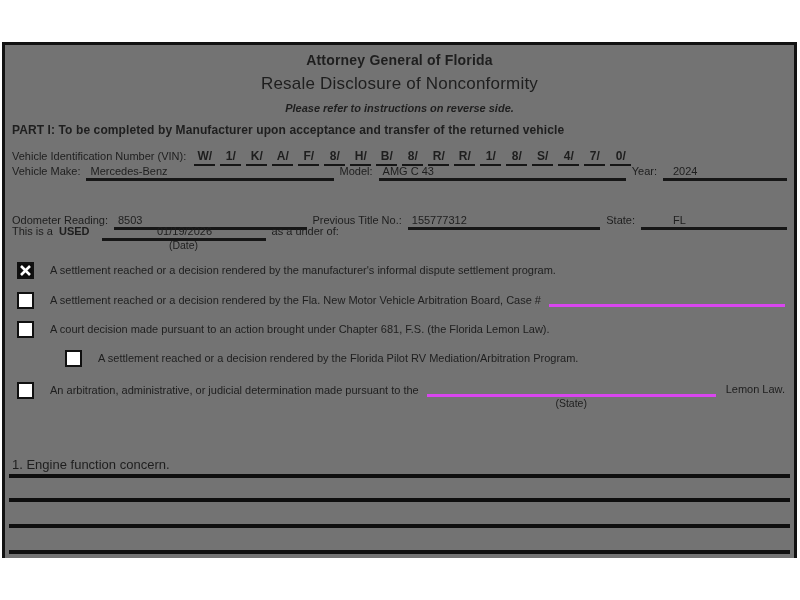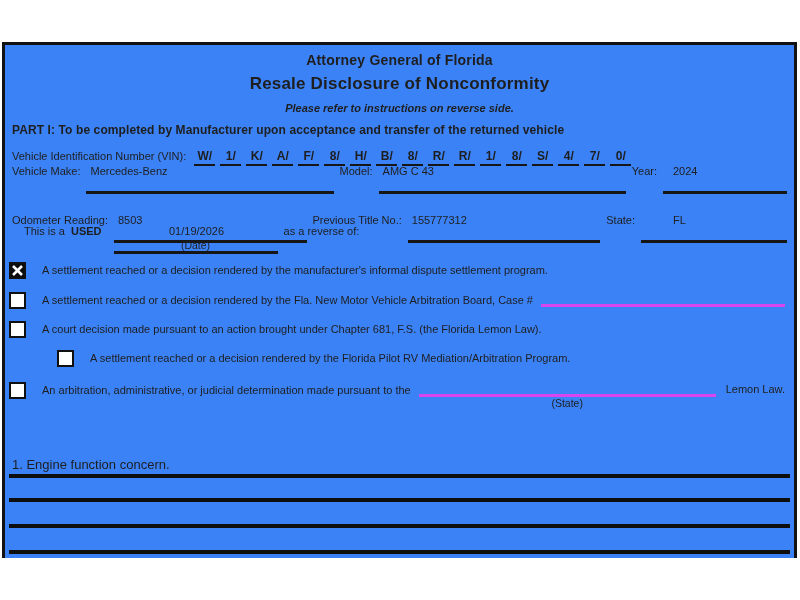--- a/index.html
+++ b/index.html
@@ -3,60 +3,60 @@
 <meta charset="utf-8">
 <style>
   html,body { margin:0; padding:0; }
   body {
     width:800px; height:600px; position:relative; background:#ffffff;
     font-family:"Liberation Sans", sans-serif; color:#1e1e1e;
     -webkit-font-smoothing:antialiased;
   }
   .page {
     position:absolute; left:2px; top:42px; width:795px; height:516px;
-    box-sizing:border-box; background:#3b82f6;
+    box-sizing:border-box; background:#737373;
     border:3px solid #121212; border-bottom:none;
   }
   .abs { position:absolute; left:7px; right:7px; }
   .center { text-align:center; }
   .title    { top:7px;  font-size:14px; font-weight:bold; letter-spacing:.2px; }
-  .subtitle { top:29px; font-size:17px; font-weight:bold; letter-spacing:.2px; }
+  .subtitle { top:29px; font-size:17px; font-weight:normal; letter-spacing:.2px; }
   .instructions { top:57px; font-size:11px; font-weight:bold; font-style:italic; }
   .part-heading { top:78px; font-size:12px; font-weight:bold; letter-spacing:.1px; }
 
   .row { display:flex; align-items:baseline; font-size:11px; white-space:nowrap; }
   .lbl { flex:none; }
   .field {
     border-bottom:3px solid #161616; position:relative;
-    padding:0 2px 13px 4px; min-height:13px;
+    padding:0 2px 0 4px; min-height:13px;
   }
   .grow { flex:1; }
   .caption {
     position:absolute; top:14px; left:0; right:0; text-align:center;
     font-size:10.5px; border:none; white-space:nowrap;
   }
 
   .vin-row { top:104px; }
   .vin-cells { display:flex; gap:5px; margin-left:8px; }
   .vin-cell {
     display:inline-block; min-width:21px; text-align:center;
     font-size:12px; font-weight:bold;
     border-bottom:2px solid #161616; padding-bottom:1px;
   }
 
   .make-row { top:120px; }
   .odo-row  { top:169px; }
-  .used-row { top:180px;margin-left:12px; }
+  .used-row { top:180px; }
   .row .gap { width:6px; flex:none; }
   .year-field { flex:0 0 112px; padding-left:10px; }
   .state-field { flex:0 0 112px; padding-left:32px; }
   .date-field { flex:0 0 158px; text-align:center; }
   .bold { font-weight:bold; }
 
-  .opt { position:absolute; left:4px; right:9px; display:flex; align-items:flex-start; font-size:11px; }
+  .opt { position:absolute; left:12px; right:9px; display:flex; align-items:flex-start; font-size:11px; }
   .opt-1 { top:218px; } .opt-2 { top:248px; } .opt-3 { top:277px; }
   .opt-4 { top:306px;margin-left:48px; } .opt-5 { top:338px; }
   .optbox {
     flex:none; width:13px; height:13px; margin-top:-1px;
     border:2.5px solid #101010; background:#fff; position:relative; cursor:pointer;
   }
   .optbox svg { position:absolute; inset:0; width:100%; height:100%; display:none; }
   .optbox.checked { background:#0c0c0c; }
   .optbox.checked svg { display:block; }
   .opt-label { margin-left:16px; line-height:14px; white-space:nowrap; }
@@ -136,21 +136,21 @@
     <span class="lbl">This is a</span>
     <span class="gap"></span>
     <span class="lbl bold">USED</span>
     <span class="gap"></span>
     <span class="gap"></span>
     <span class="field date-field">
       <span>01/19/2026</span>
       <span class="caption">(Date)</span>
     </span>
     <span class="gap"></span>
-    <span class="lbl">as a reverse of:</span>
+    <span class="lbl">as a under of:</span>
   </div>
 
   <div class="opt opt-1">
     <span class="optbox checked">
       <svg viewBox="0 0 13 13">
           <path d="M2 2 L11 11 M11 2 L2 11" stroke="#ffffff" stroke-width="2.6"></path>
         </svg>
     </span>
     <span class="opt-label">A settlement reached or a decision rendered by the manufacturer's informal dispute settlement program.</span>
   </div>

